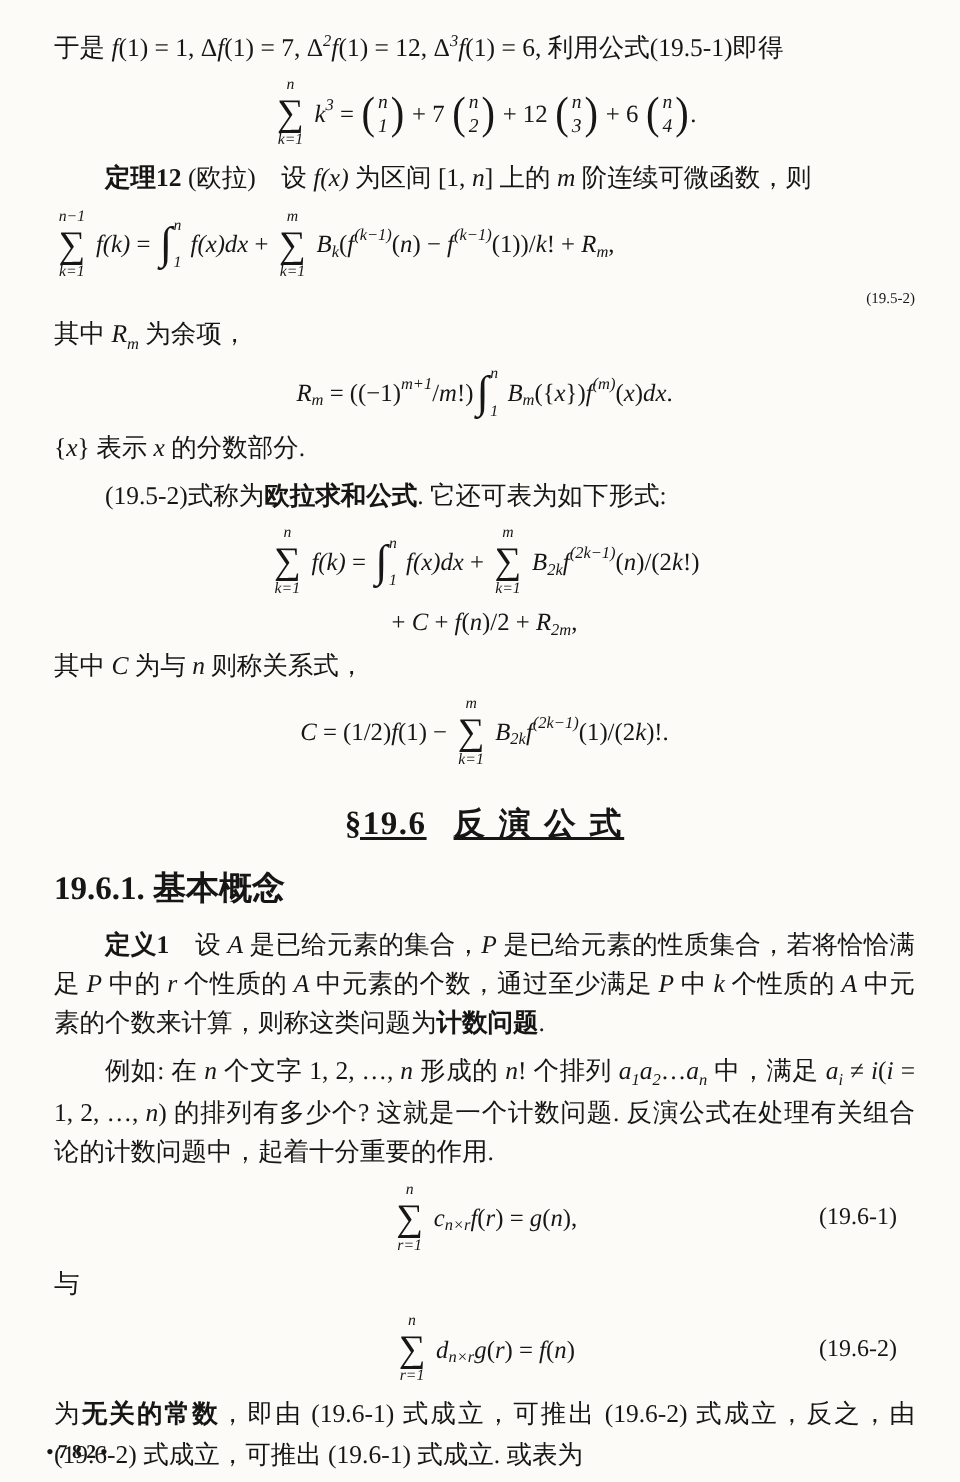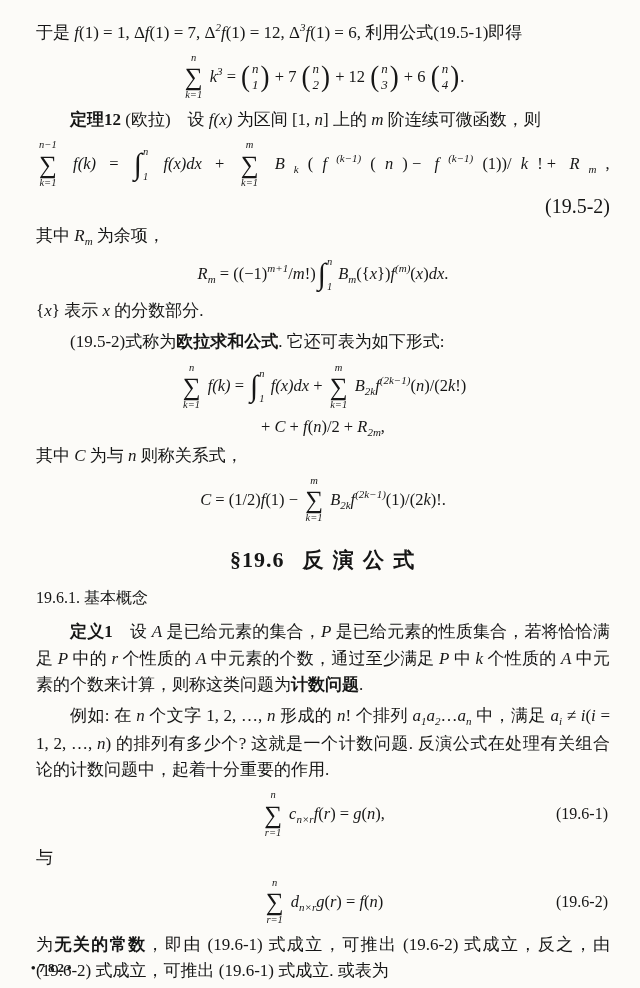--- a/index.html
+++ b/index.html
@@ -10,46 +10,46 @@
     padding:14px 30px 0 36px; box-sizing:border-box;
   }
   .para { font-size:17px; line-height:1.55; margin:5px 0; text-align:justify; }
   .para.indent { text-indent:2em; }
   .mb { font-weight:bold; }
   .mi { font-style:italic; }
   .para .msup { font-size:11px; vertical-align:super; font-style:italic; }
   .para .msub { font-size:11px; vertical-align:sub; font-style:italic; }
 
   .formula { display:flex; align-items:center; justify-content:center; font-size:16.5px; margin:6px 0; }
-  .formula.left { justify-content:space-between; }
+  .formula.left { justify-content:flex-start; }
   .formula > span { white-space:pre; }
   .formula .msup { font-size:11px; font-style:italic; transform:translateY(-6px); }
   .formula .msub { font-size:11px; font-style:italic; transform:translateY(5px); }
 
   .bigop { display:inline-flex; flex-direction:column; align-items:center; line-height:1; margin:0 3px; }
   .bigop .lim { font-size:10.5px; font-style:italic; line-height:1.15; white-space:pre; }
   .bigop .op { font-size:25px; line-height:1; font-style:normal; }
 
   .intop { display:inline-flex; align-items:center; margin:0 2px; }
   .intop .iglyph { font-size:30px; line-height:1; }
   .intop .ilims { display:inline-flex; flex-direction:column; justify-content:space-between; height:36px; font-size:10.5px; font-style:italic; padding-left:1px; box-sizing:border-box; }
 
   .binom { display:inline-flex; align-items:center; margin:0 1px; }
   .binom .paren { font-size:27px; line-height:1; transform:scaleY(1.12); font-weight:400; }
   .binom .bstack { display:inline-flex; flex-direction:column; align-items:center; font-size:13px; font-style:italic; line-height:1.2; padding:0 2px; }
 
-  .eqlabel-right { text-align:right; font-size:20px; margin:0 0 4px; }
+  .eqlabel-right { text-align:right; font-size:10px; margin:0 0 4px; }
   .eqrow { position:relative; margin:6px 0; }
   .eqrow .formula { margin:0; }
-  .eqrow .eqnum { position:absolute; right:2px; top:50%; transform:translateY(-50%); font-size:16px; }
-
-  .sec-heading { text-align:center; font-size:21px; font-weight:bold; margin:22px 0 14px; }
+  .eqrow .eqnum { position:absolute; right:12px; top:50%; transform:translateY(-50%); font-size:16px; }
+
+  .sec-heading { text-align:center; font-size:21px; font-weight:bold; margin:22px 0 14px;text-decoration:underline; }
   .sec-heading .no { margin-right:18px; font-size:22px; letter-spacing:1px; }
   .sec-heading .ttl { letter-spacing:2px; }
-  .subheading { font-size:16px; font-weight:normal; margin:10px 0 10px; }
+  .subheading { font-size:22px; font-weight:bold; margin:10px 0 10px; }
 
   .footer { position:absolute; left:31px; bottom:12px; font-size:13px; font-weight:bold; letter-spacing:3px; }
 </style>
 </head>
 <body>
 
 <div class="page">
 
   <p class="para"><span>于是 </span><span class="mi ">f</span><span>(1) = 1, Δ</span><span class="mi ">f</span><span>(1) = 7, Δ</span><span class="msup">2</span><span class="mi ">f</span><span>(1) = 12, Δ</span><span class="msup">3</span><span class="mi ">f</span><span>(1) = 6, 利用公式(19.5-1)即得</span></p>
 

